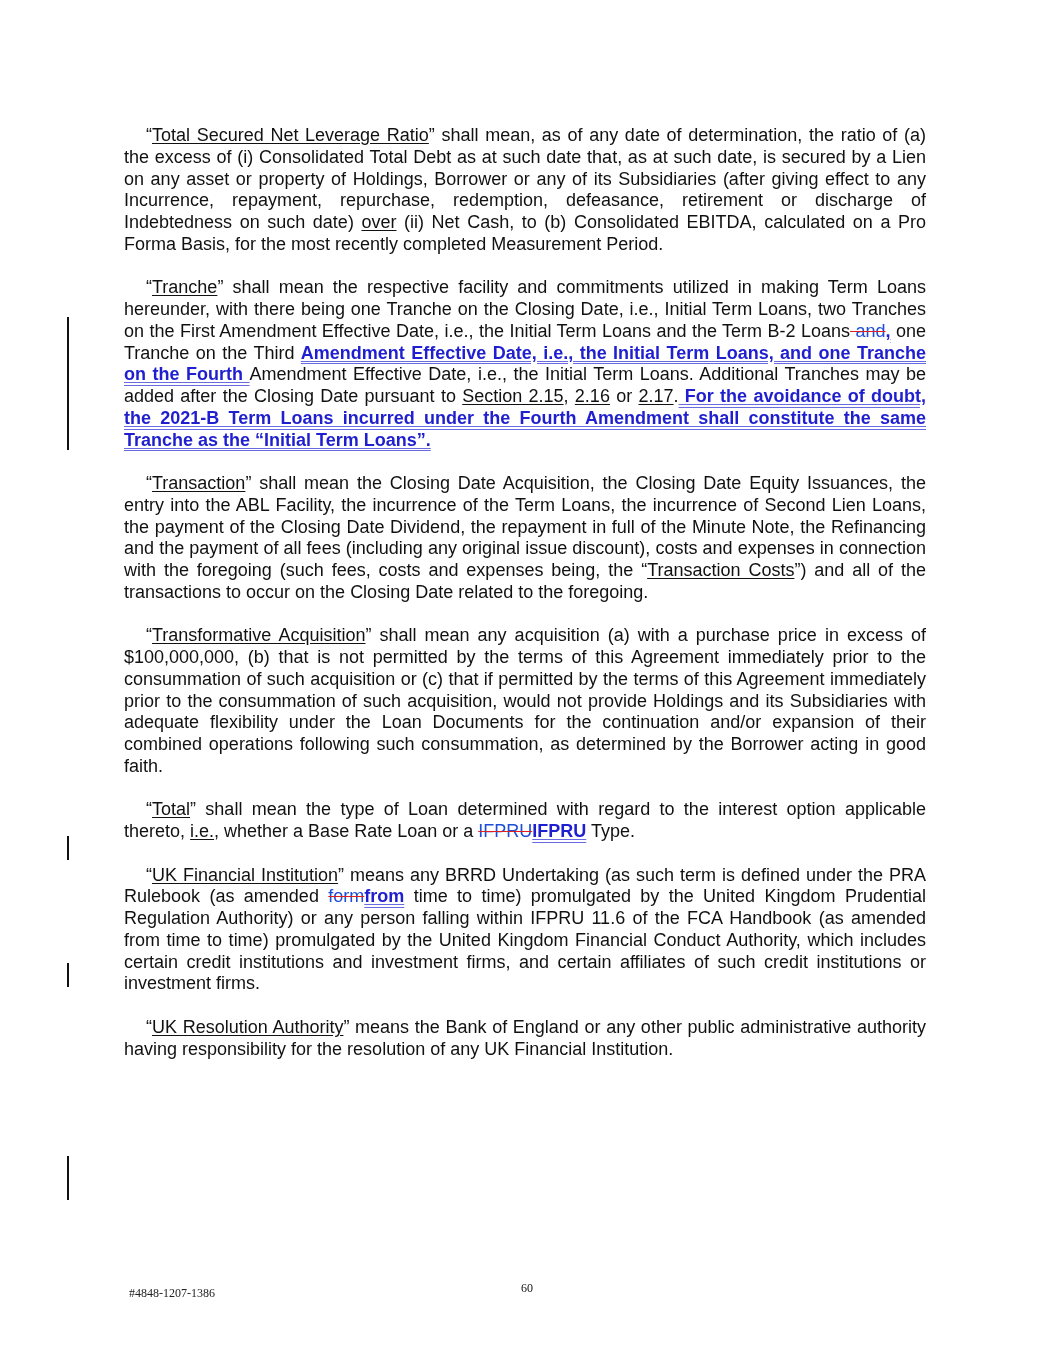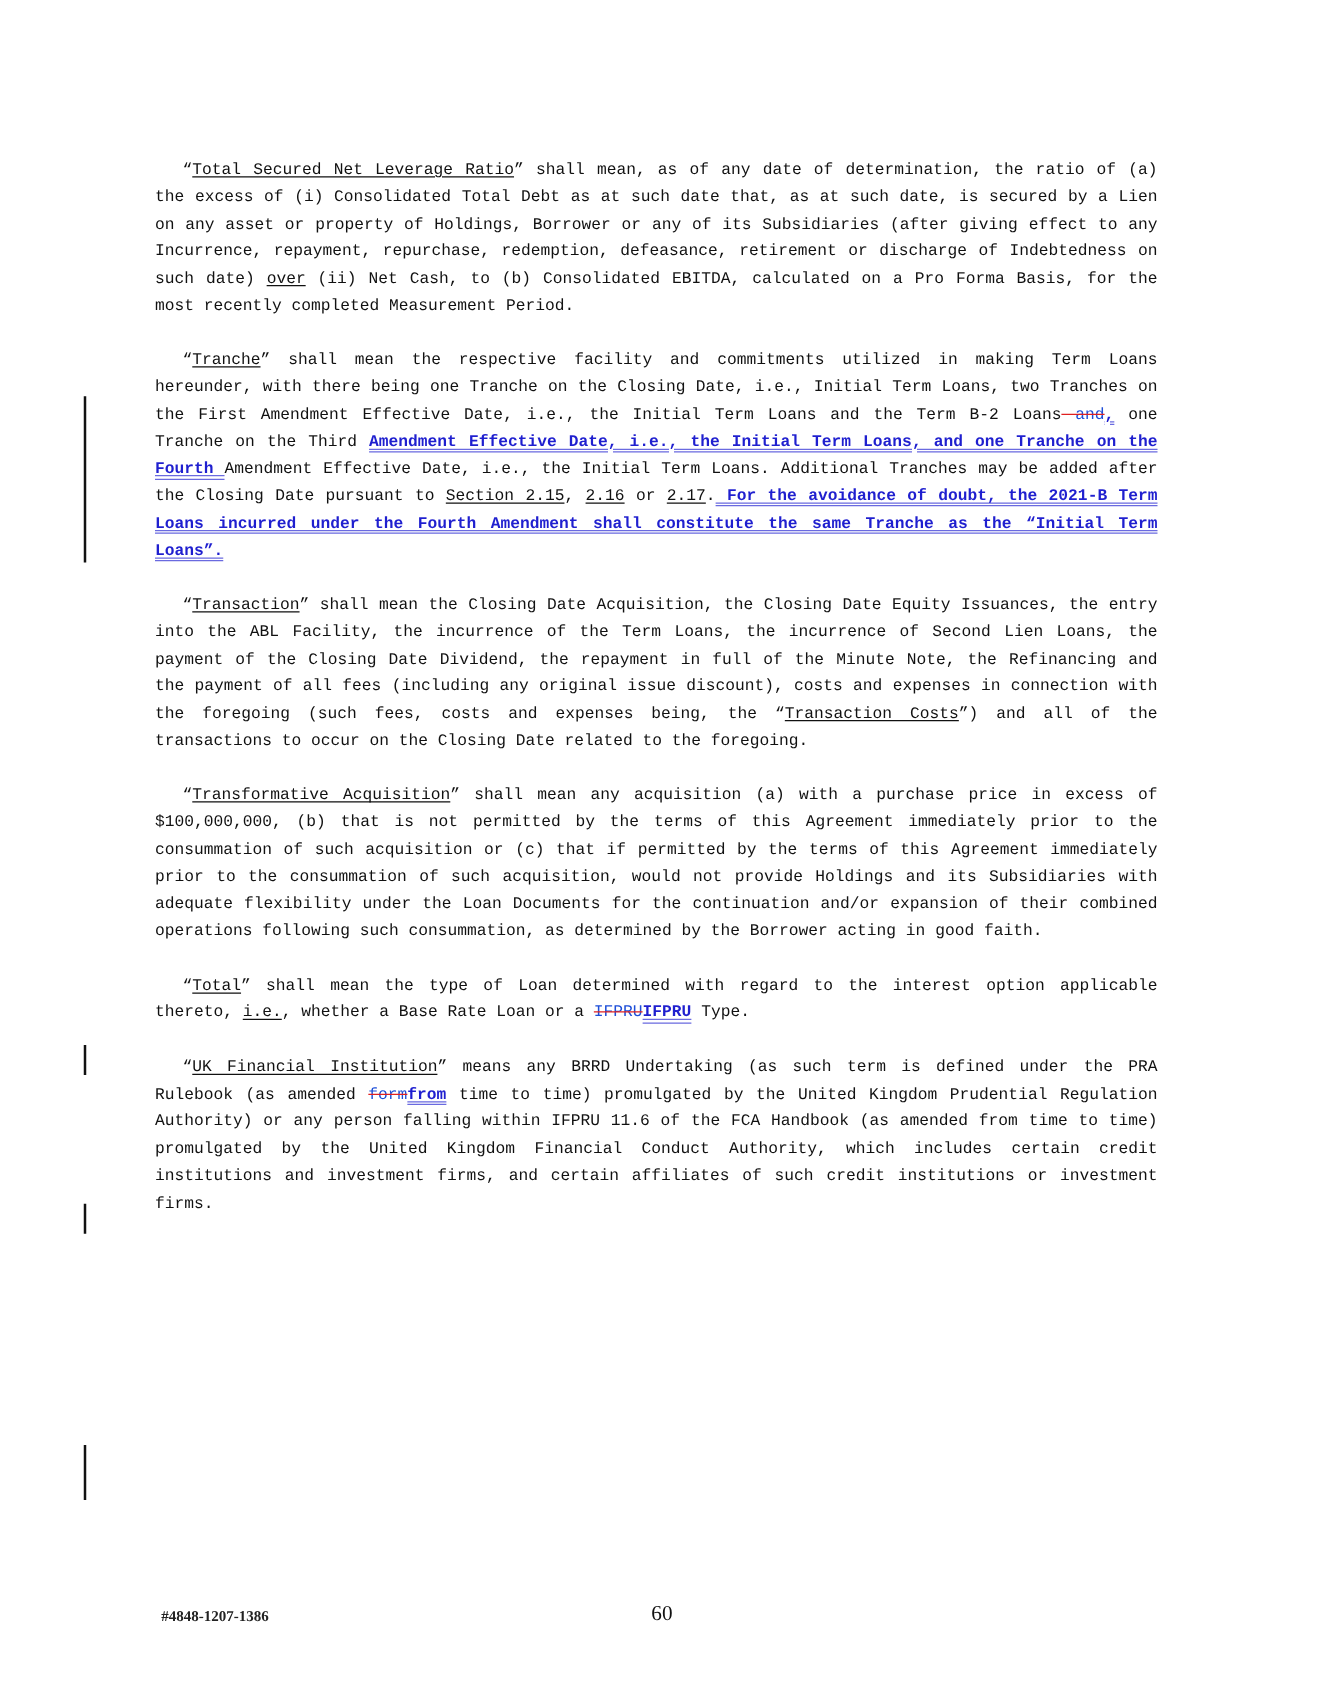--- a/index.html
+++ b/index.html
@@ -1,38 +1,38 @@
 <!DOCTYPE html>
 <html><head>
 <meta charset="utf-8">
 <style>
   html, body { margin: 0; padding: 0; background: #ffffff; }
   body { width: 1055px; height: 1365px; position: relative; overflow: hidden; }
   .page {
     position: absolute; left: 124px; top: 125px; width: 802px;
-    font-family: Liberation Mono, monospace;
-    font-size: 13px; line-height: 21.75px; color: #111111;
+    font-family: Liberation Sans, sans-serif;
+    font-size: 18px; line-height: 21.75px; color: #111111;
   }
   .para { text-align: justify; text-indent: 22px; margin: 0 0 21.75px 0; position: relative; }
   .term { text-decoration: underline; text-underline-offset: 2px; }
   .u { text-decoration: underline; text-underline-offset: 2px; }
   .ins {
     color: #1f1fcf; font-weight: bold;
     text-decoration: underline double; text-decoration-color: #6a6ae0;
     text-underline-offset: 2px;
   }
   .del { color: #1d4ed8; text-decoration: line-through; text-decoration-color: #e02020; }
   .changebar { position: absolute; left: 67px; width: 2px; background: #111; }
   .footer-id {
     position: absolute; left: 129px; top: 1286px;
-    font-family: "Liberation Serif", "DejaVu Serif", serif; font-size: 12px; color: #222; font-weight: bold;
+    font-family: "Liberation Serif", "DejaVu Serif", serif; font-size: 12px; color: #222;
   }
   .page-num {
     position: absolute; left: 521px; top: 1281px;
-    font-family: "Liberation Serif", "DejaVu Serif", serif; font-size: 17px; color: #111;
+    font-family: "Liberation Serif", "DejaVu Serif", serif; font-size: 12px; color: #111;
   }
 </style>
 </head>
 <body>
 
 <div class="changebar" style="top:317px;height:133px;"></div>
 <div class="changebar" style="top:836px;height:24px;"></div>
 <div class="changebar" style="top:963px;height:24px;"></div>
 <div class="changebar" style="top:1156px;height:44px;"></div>
 
@@ -45,18 +45,19 @@
   <p class="para"><span>“</span><span class="term">Transaction</span><span>”</span><span> shall mean the Closing Date Acquisition, the Closing Date Equity Issuances, the entry into the ABL Facility, the incurrence of the Term Loans, the incurrence of Second Lien Loans, the payment of the Closing Date Dividend, the repayment in full of the Minute Note, the Refinancing and the payment of all fees (including any original issue discount), costs and expenses in connection with the foregoing (such fees, costs and expenses being, the “</span><span class="term">Transaction Costs</span><span>”) and all of the transactions to occur on the Closing Date related to the foregoing.</span></p>
 
 
   <p class="para"><span>“</span><span class="term">Transformative Acquisition</span><span>”</span><span> shall mean any acquisition (a)&nbsp;with a purchase price in excess of $100,000,000, (b) that is not permitted by the terms of this Agreement immediately prior to the consummation of such acquisition or (c)&nbsp;that if permitted by the terms of this Agreement immediately prior to the consummation of such acquisition, would not provide Holdings and its Subsidiaries with adequate flexibility under the Loan Documents for the continuation and/or expansion of their combined operations following such consummation, as determined by the Borrower acting in good faith.</span></p>
 
   <p class="para"><span>“</span><span class="term">Total</span><span>”</span><span> shall mean the type of Loan determined with regard to the interest option applicable thereto, </span><span class="u">i.e.</span><span>, whether a Base Rate Loan or a </span><span class="del">IFPRU</span><span class="ins">IFPRU</span><span> Type.</span></p>
 
 
   <p class="para"><span>“</span><span class="term">UK Financial Institution</span><span>”</span><span> means any BRRD Undertaking (as such term is defined under the PRA Rulebook (as amended </span><span class="del">form</span><span class="ins">from</span><span> time to time) promulgated by the United Kingdom Prudential Regulation Authority) or any person falling within IFPRU 11.6 of the FCA Handbook (as amended from time to time) promulgated by the United Kingdom Financial Conduct Authority, which includes certain credit institutions and investment firms, and certain affiliates of such credit institutions or investment firms.</span></p>
 
+  <p class="para"><span>“</span><span class="term">UK Resolution Authority</span><span>”</span><span> means the Bank of England or any other public administrative authority having responsibility for the resolution of any UK Financial Institution.</span></p>
 
 
 </div>
 
 <div class="footer-id">#4848-1207-1386</div>
 <div class="page-num">60</div>
 
 </body></html>

